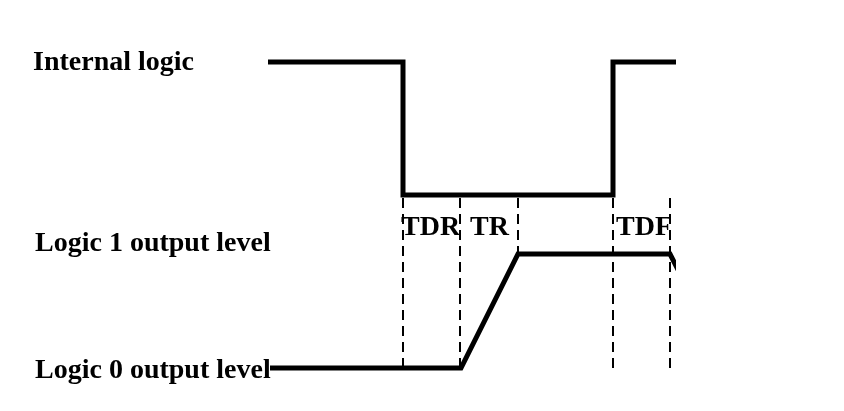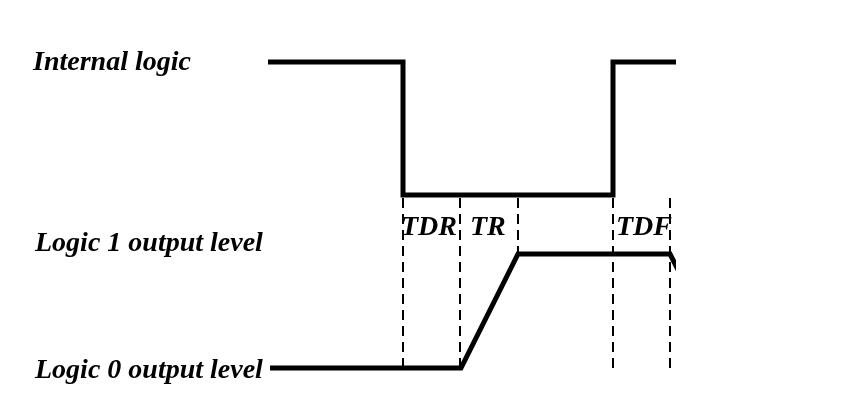--- a/index.html
+++ b/index.html
@@ -6,21 +6,20 @@
     margin: 0;
     padding: 0;
     background: #ffffff;
   }
   .stage {
     position: relative;
     width: 676px;
     height: 411px;
     background: #ffffff;
     overflow: hidden;
-    font-style: italic;
   }
   svg { display: block; }
   .wave {
     fill: none;
     stroke: #000000;
     stroke-width: 5;
     stroke-linecap: butt;
     stroke-linejoin: miter;
   }
   .guide {

